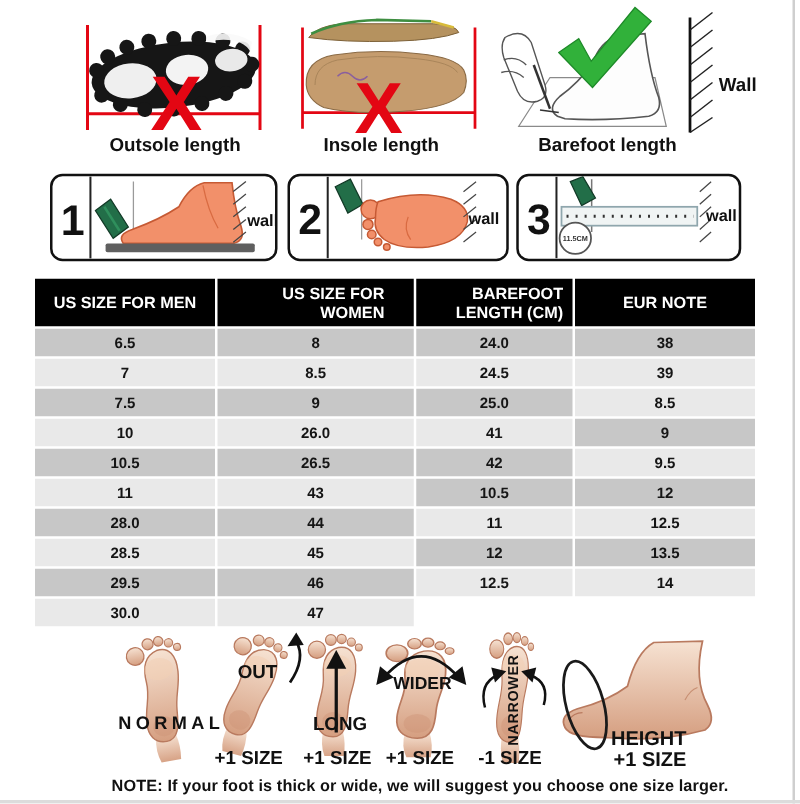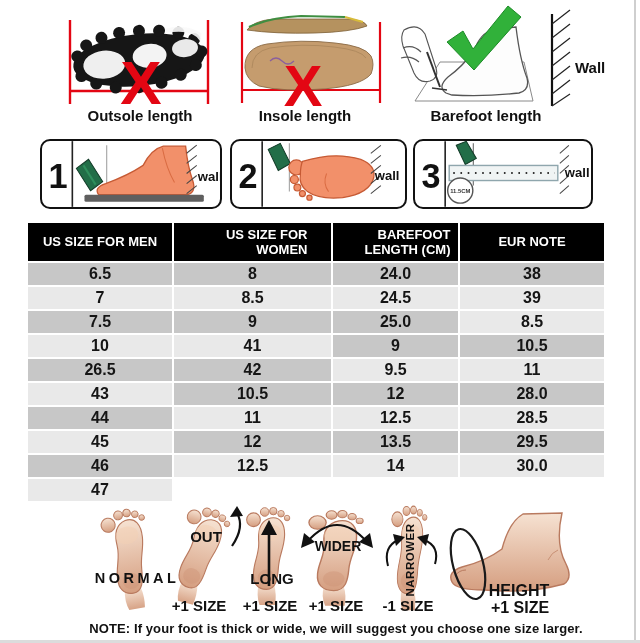--- a/index.html
+++ b/index.html
@@ -20,21 +20,21 @@
   
   .size-table{position:absolute;left:28px;top:223px;width:579px;
               display:grid;grid-template-columns:144px 157px 125px 144px;
               gap:2px;background:#fff;}
   .th{background:#000;color:#fff;height:38px;display:flex;align-items:center;
       justify-content:center;font-weight:bold;font-size:13px;line-height:1.18;
       text-align:center;}
   .th span{display:inline-block;}
   .th.wrap span{max-width:110px;text-align:right;}
   .td{height:22px;display:flex;align-items:center;justify-content:center;
-      font-weight:bold;font-size:16px;color:#151515;text-align:center;}
+      font-weight:bold;font-size:12px;color:#151515;text-align:center;}
   .td.dk{background:#c7c7c7;}
   .td.lt{background:#e9e9e9;}
 
   .note{position:absolute;left:16px;top:621px;width:640px;text-align:center;
         font-weight:bold;font-size:13px;color:#111;letter-spacing:0.1px;}
   .edge-r{position:absolute;left:634px;top:0;width:2px;height:643px;background:#cfcfcf;}
   .edge-b{position:absolute;left:0;top:640px;width:640px;height:3px;background:#dcdcdc;}
 </style>
 </head>
 <body>
@@ -219,20 +219,21 @@
       <div class="td dk">38</div>
       <div class="td lt">7</div>
       <div class="td lt">8.5</div>
       <div class="td lt">24.5</div>
       <div class="td lt">39</div>
       <div class="td dk">7.5</div>
       <div class="td dk">9</div>
       <div class="td dk">25.0</div>
       <div class="td lt">8.5</div>
       <div class="td lt">10</div>
+      <div class="td lt">26.0</div>
       <div class="td lt">41</div>
       <div class="td dk">9</div>
       <div class="td dk">10.5</div>
       <div class="td dk">26.5</div>
       <div class="td dk">42</div>
       <div class="td lt">9.5</div>
       <div class="td lt">11</div>
       <div class="td lt">43</div>
       <div class="td dk">10.5</div>
       <div class="td dk">12</div>

